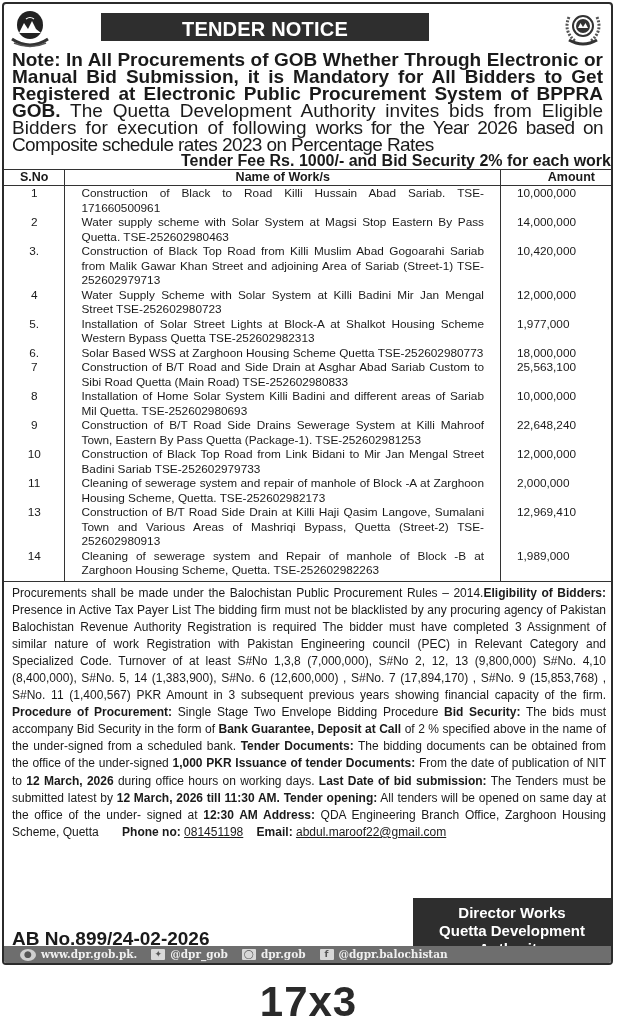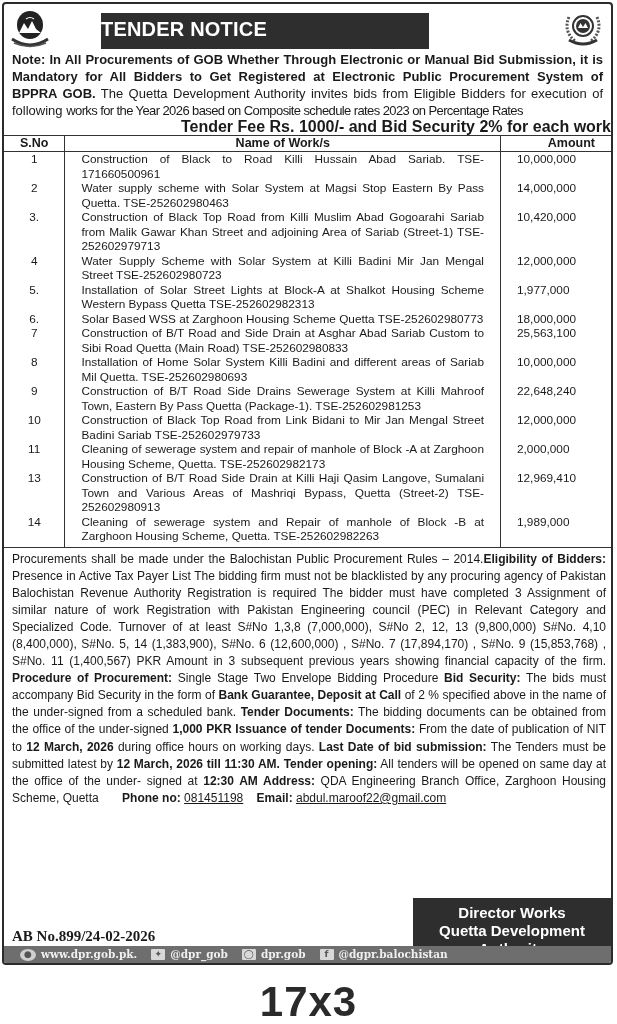--- a/index.html
+++ b/index.html
@@ -2,41 +2,41 @@
 <html><head>
 <meta charset="utf-8">
 <style>
   html, body { margin: 0; padding: 0; background: #ffffff; }
   body { width: 617px; height: 1024px; position: relative; overflow: hidden; font-family: "Liberation Sans", sans-serif; color: #1a1a1a; }
   .frame { position: absolute; left: 2px; top: 2px; width: 611px; height: 963px; border: 2px solid #2b2b2b; border-radius: 4px; box-sizing: border-box; overflow: hidden; background: #fff; }
   .header { position: relative; height: 47px; }
   .logo { position: absolute; top: 5px; width: 40px; height: 40px; }
   .logo-left { left: 6px; }
   .logo-right { right: 8px; }
-  .title-bar { position: absolute; left: 97px; top: 9px; width: 328px; height: 36px; background: #2e2e2e; color: #fff; font-weight: bold; font-size: 20px; line-height: 33px; letter-spacing: 0.2px; }
-  .note { padding: 0 8px 0 8px; font-size: 13px; line-height: 17px; text-align: justify; text-align-last: left; }
+  .title-bar { position: absolute; left: 97px; top: 9px; width: 328px; height: 28px; background: #2e2e2e; color: #fff; font-weight: bold; font-size: 20px; text-align: center; line-height: 33px; letter-spacing: 0.2px; }
+  .note { padding: 0 8px 0 8px; font-size: 19px; line-height: 17px; text-align: justify; text-align-last: left; }
   .note b { font-weight: bold; }
   .condensed { letter-spacing: -0.6px; }
   .fee { text-align: right; font-weight: bold; font-size: 16px; line-height: 15px; margin-top: 0px; }
   table.works { width: 100%; border-collapse: collapse; margin-top: 1px; font-size: 11.8px; line-height: 14.5px; }
   table.works th, table.works td { border-left: 1px solid #333; border-right: 1px solid #333; vertical-align: top; padding: 0 16px; }
   table.works th { border-top: 1px solid #333; border-bottom: 1px solid #333; font-weight: bold; font-size: 12.5px; height: 15px; line-height: 15px; }
   table.works tr:last-child td { border-bottom: 1px solid #333; padding-bottom: 3px; margin-left: 24px; }
   td.sno { width: 28px; text-align: center; padding: 0; }
   td.name { text-align: justify; text-align-last: left; }
   td.amt { width: 78px; text-align: left; padding-right: 10px; }
   th.sno-h { width: 28px; text-align: left; padding: 0 2px; border-left: none !important; }
   th.amt-h { text-align: right; padding-right: 10px; border-right: none !important; }
   td.sno { border-left: none !important; }
   td.amt { border-right: none !important; }
   .body-text { padding: 3px 5px 0 8px; font-size: 12px; line-height: 17.1px; text-align: justify; text-align-last: left; }
   .body-text b { font-weight: bold; }
   .body-text .u { text-decoration: underline; }
   .sig-box { position: absolute; right: 0; top: 894px; width: 198px; height: 48px; background: #2e2e2e; color: #fff; font-weight: bold; font-size: 15px; line-height: 18px; text-align: center; padding-top: 6px; box-sizing: border-box; }
-  .ab-no { position: absolute; left: 8px; top: 924px; font-weight: bold; font-size: 15px; font-family: Liberation Serif, serif; }
+  .ab-no { position: absolute; left: 8px; top: 924px; font-weight: bold; font-size: 19px; }
   .footer-bar { position: absolute; left: 0; right: 0; bottom: 0; height: 17px; background: #6e6e6e; color: #f0f0f0; font-family: "DejaVu Serif", serif; font-weight: bold; font-size: 10.5px; line-height: 17px; display: flex; align-items: center; padding-left: 16px; box-sizing: border-box; white-space: nowrap; }
   .footer-bar .item { display: inline-flex; align-items: center; margin-right: 14px; }
   .footer-bar .ic { display: inline-block; width: 14px; height: 11px; margin-right: 5px; background: #d8d8d8; color: #555; font-family: "DejaVu Sans", sans-serif; font-size: 9px; line-height: 11px; text-align: center; border-radius: 1px; }
   .footer-bar .ic.globe { border-radius: 50%; width: 16px; height: 12px; background: #cfcfcf; }
   .size-label { position: absolute; left: 0; width: 617px; top: 978px; text-align: center; font-weight: bold; font-size: 42px; color: #2a2a2a; font-family: "Liberation Sans", sans-serif; letter-spacing: 1px; }
 </style>
 </head>
 <body>
 
 <div class="frame">

